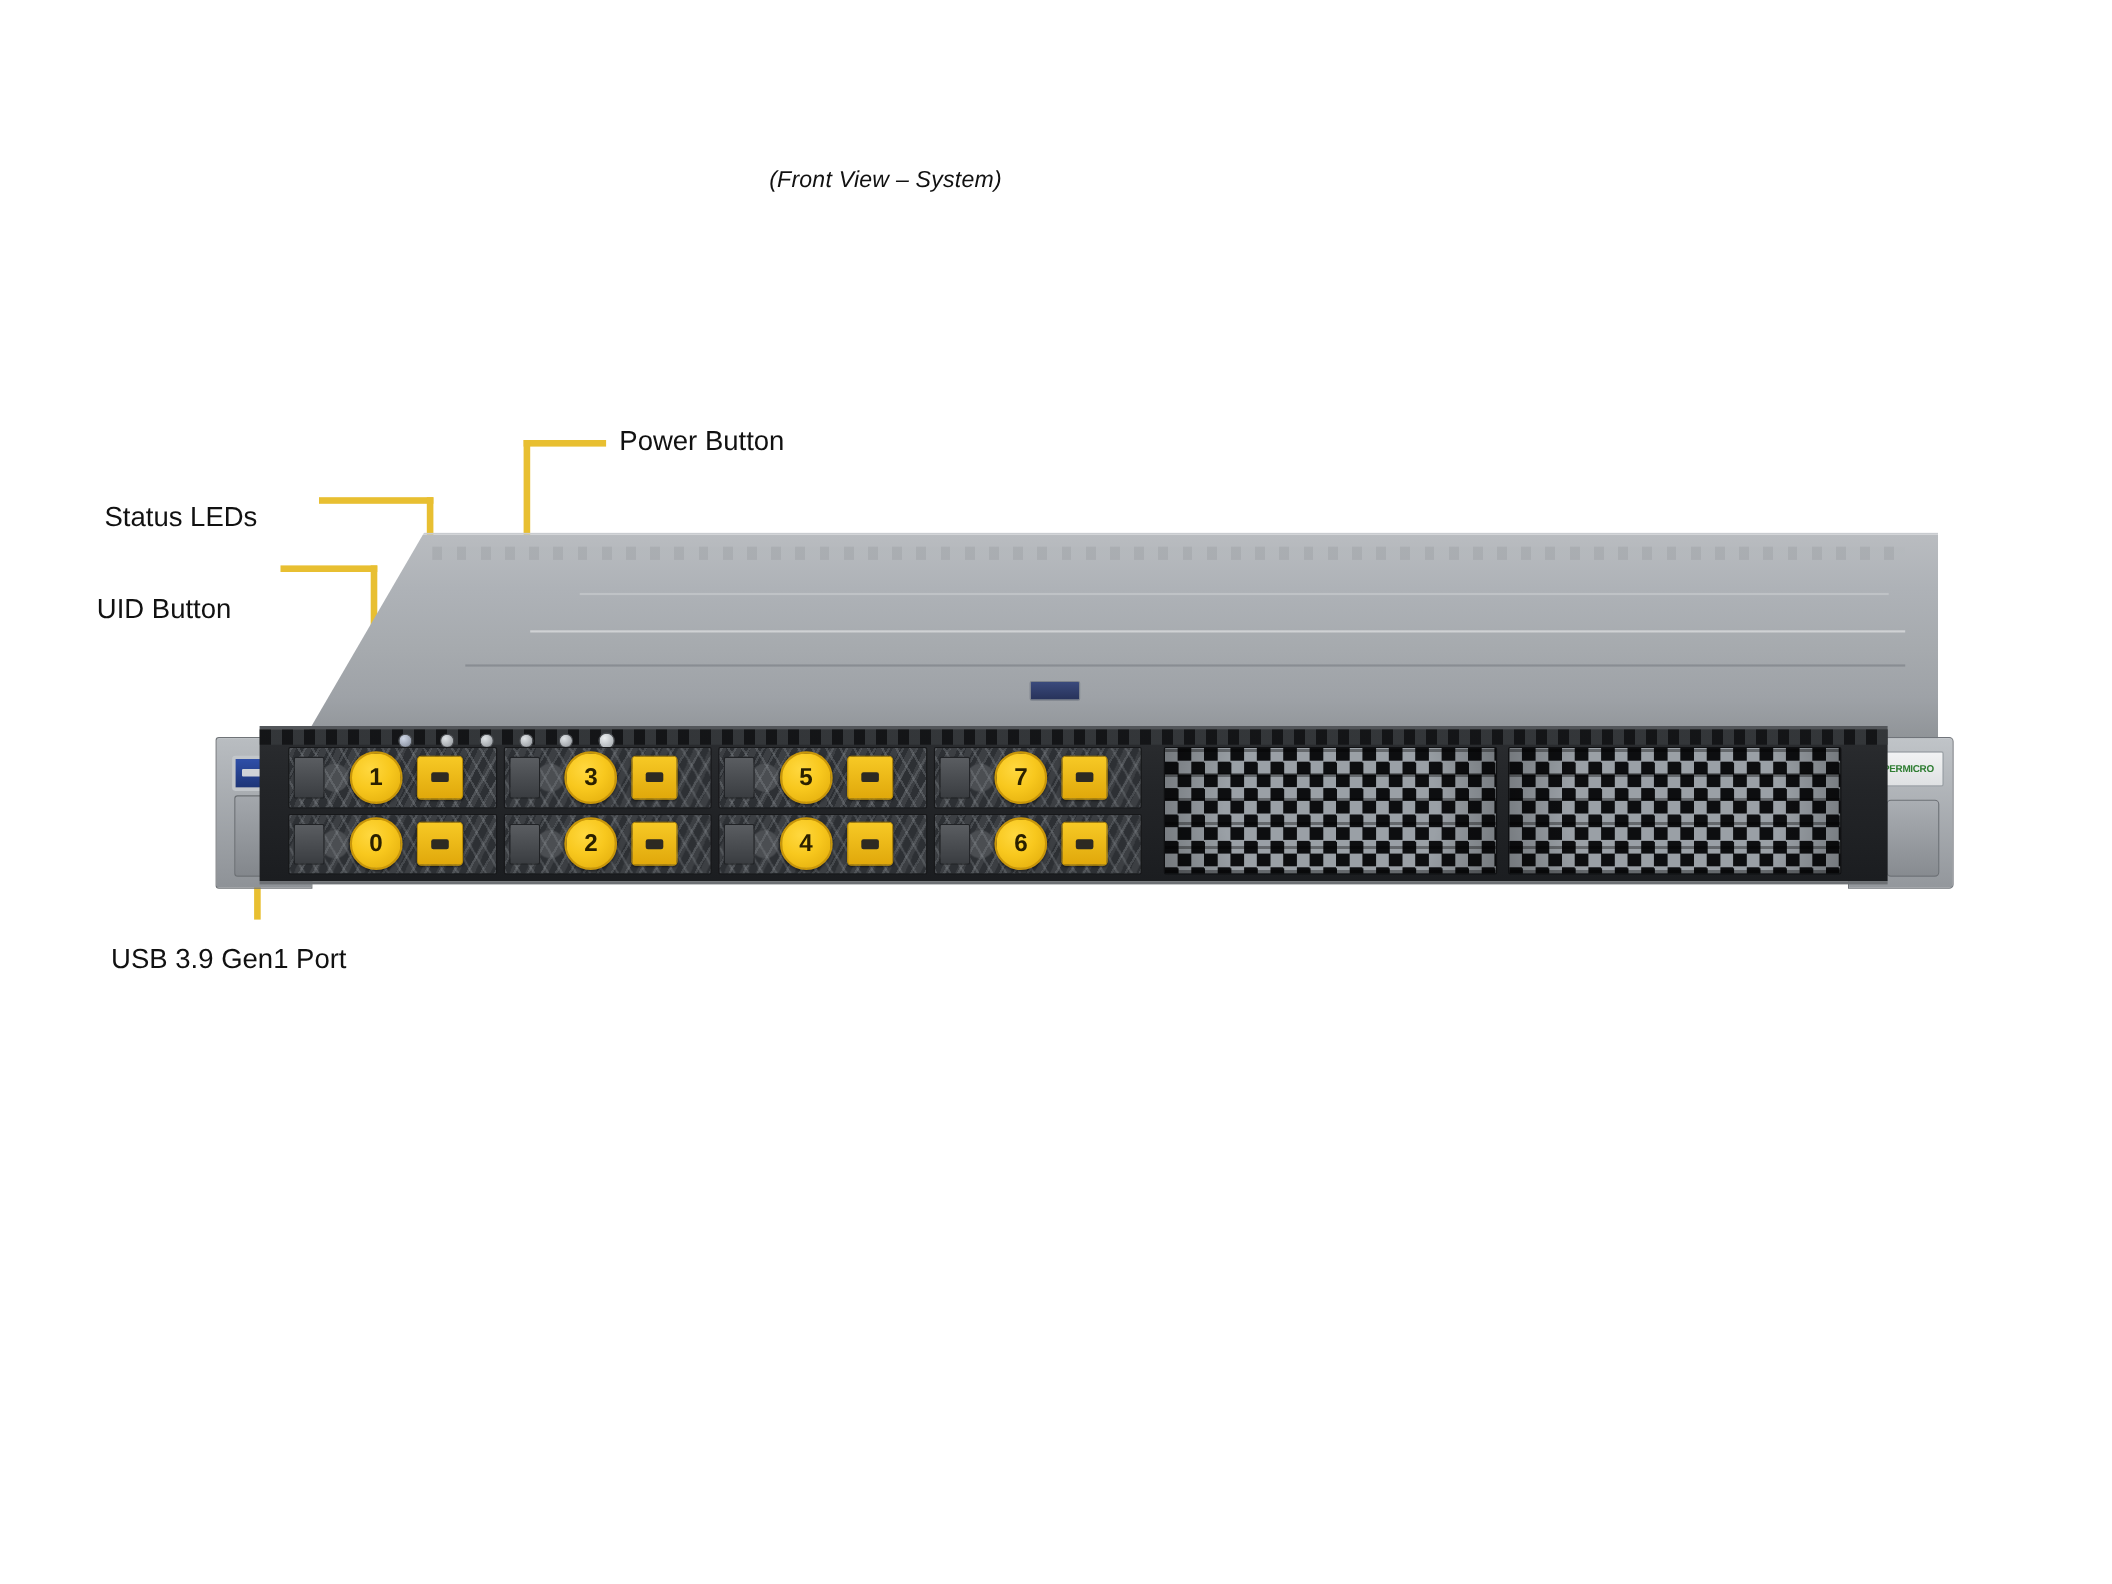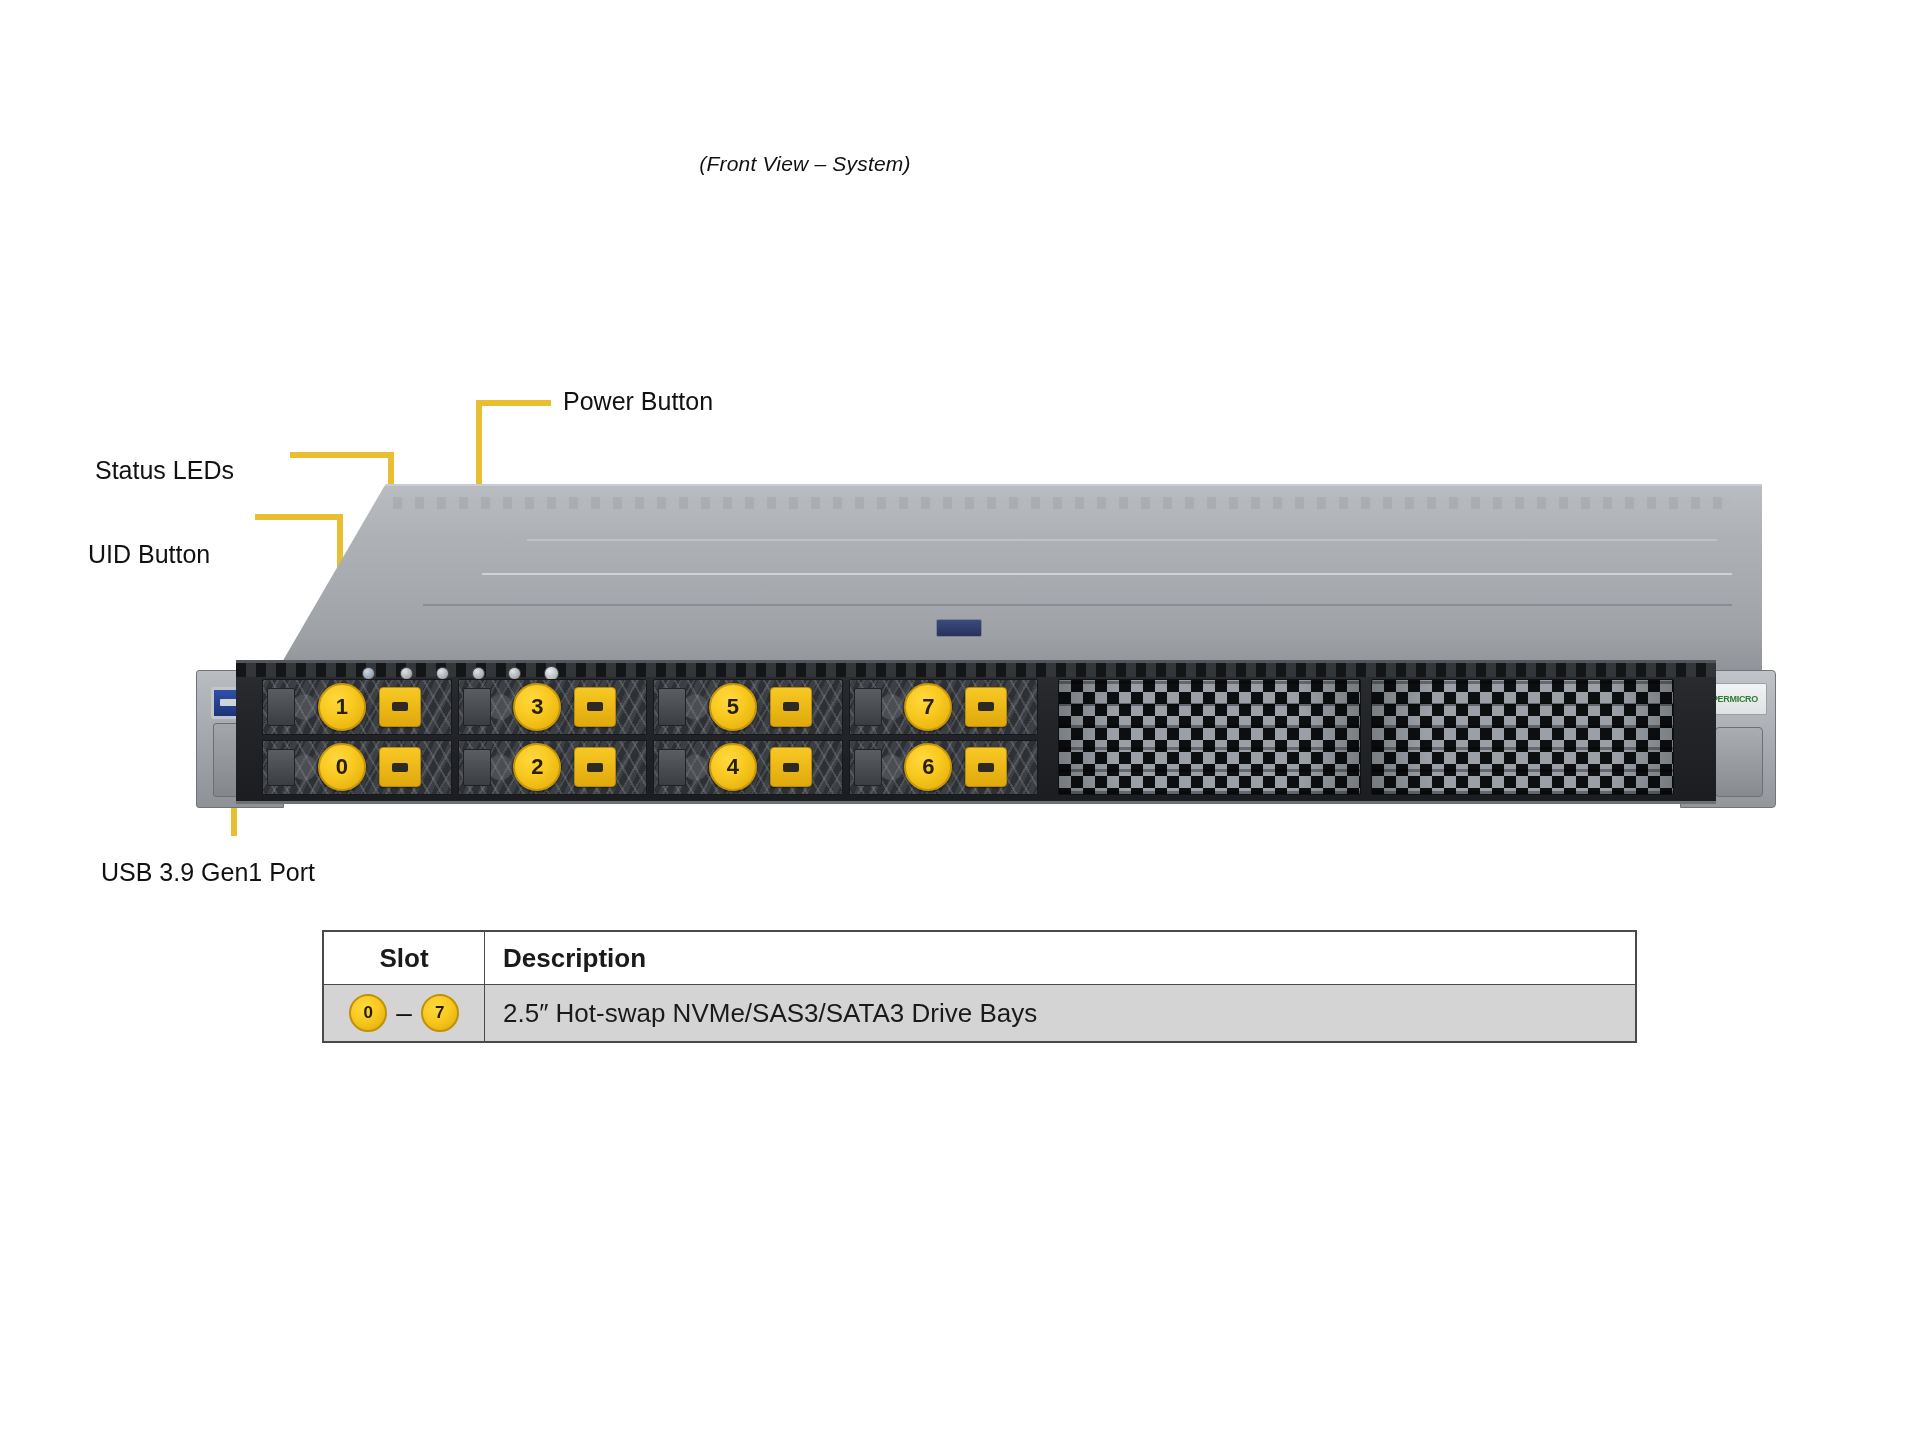--- a/index.html
+++ b/index.html
@@ -412,35 +412,15 @@
 
       </div>
 
       <div class="fillers">
         <div class="filler"></div>
         <div class="filler"></div>
       </div>
     </div>
   </div>
 
-  <table class="tbl">
-    <thead>
-      <tr>
-        <th class="col-slot">Slot</th>
-        <th class="col-desc">Description</th>
-      </tr>
-    </thead>
-    <tbody>
-      <tr>
-        <td class="col-slot">
-          <div class="range">
-            <span class="mini-badge">0</span>
-            <span class="dash">–</span>
-            <span class="mini-badge">7</span>
-          </div>
-        </td>
-        <td class="col-desc">2.5″ Hot-swap NVMe/SAS3/SATA3 Drive Bays</td>
-      </tr>
-    </tbody>
-  </table>
 
 
 </div>
 
 </body></html>

